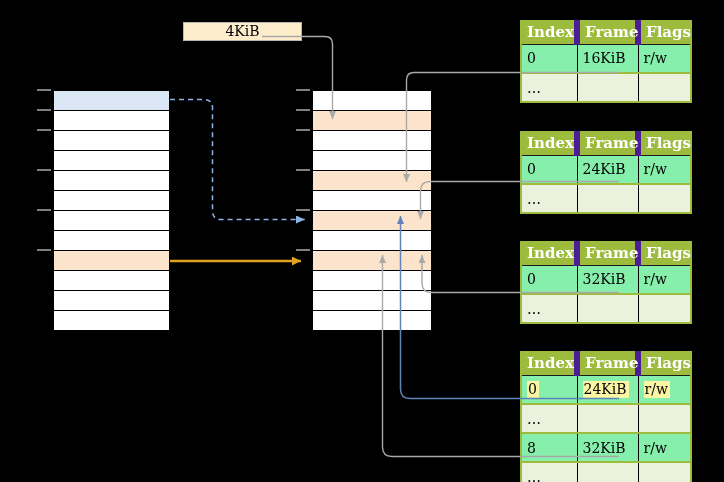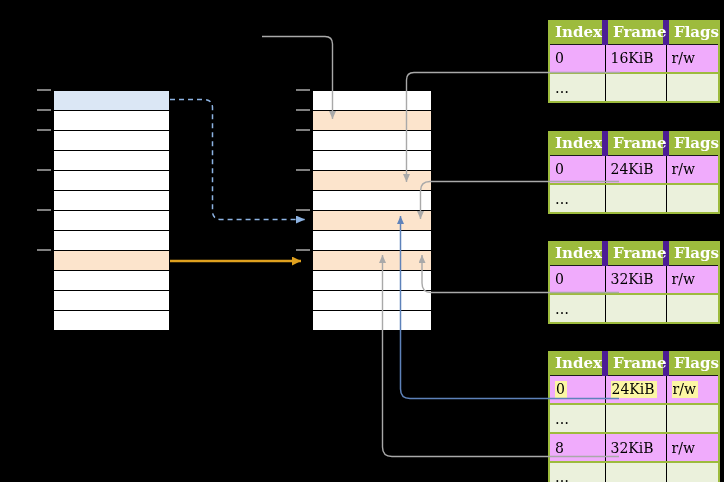--- a/index.html
+++ b/index.html
@@ -35,22 +35,22 @@
   
   .tick{position:absolute;width:14px;height:2px;background:var(--tick-gray);z-index:1;}
   
   #size-label{
     position:absolute;left:183px;top:22px;width:119px;height:19px;
     background:var(--label-cream);border:1px solid #b5b5b5;box-sizing:border-box;
     text-align:center;font-size:14px;line-height:17px;color:#000;z-index:5;
   }
   
   table.ptable{
-    position:absolute;left:548px;width:170px;border-collapse:collapse;
-    table-layout:fixed;background:#f0abfc;border:2px solid var(--table-header-green);
+    position:absolute;left:520px;width:170px;border-collapse:collapse;
+    table-layout:fixed;background:#86efac;border:2px solid var(--table-header-green);
     font-size:14px;color:#000;z-index:5;padding-left:12px;
   }
   .ptable th{
     background:var(--table-header-green);color:#fff;font-weight:bold;font-size:15px;
     text-align:left;padding:1px 0 2px 5px;height:23px;box-sizing:border-box;
     border-left:6px solid #4c1d95;
   }
   .ptable th:first-child{border-left:none;}
   .ptable td{
     padding:2px 0 2px 5px;height:29px;box-sizing:border-box;
@@ -67,20 +67,23 @@
   #table-3{top:241px;}
   #table-4{top:351px;}
   
   #connector-layer{position:absolute;left:0;top:0;z-index:10;pointer-events:none;}
 </style>
 </head>
 <body>
 
 <div id="canvas">
 
+  <div id="size-label">
+    <span>4KiB</span>
+  </div>
 
   <div id="left-col" class="mem-col">
     <div class="mem-row fill-blue"></div>
     <div class="mem-row fill-white"></div>
     <div class="mem-row fill-white"></div>
     <div class="mem-row fill-white"></div>
     <div class="mem-row fill-white"></div>
     <div class="mem-row fill-white"></div>
     <div class="mem-row fill-white"></div>
     <div class="mem-row fill-white"></div>

